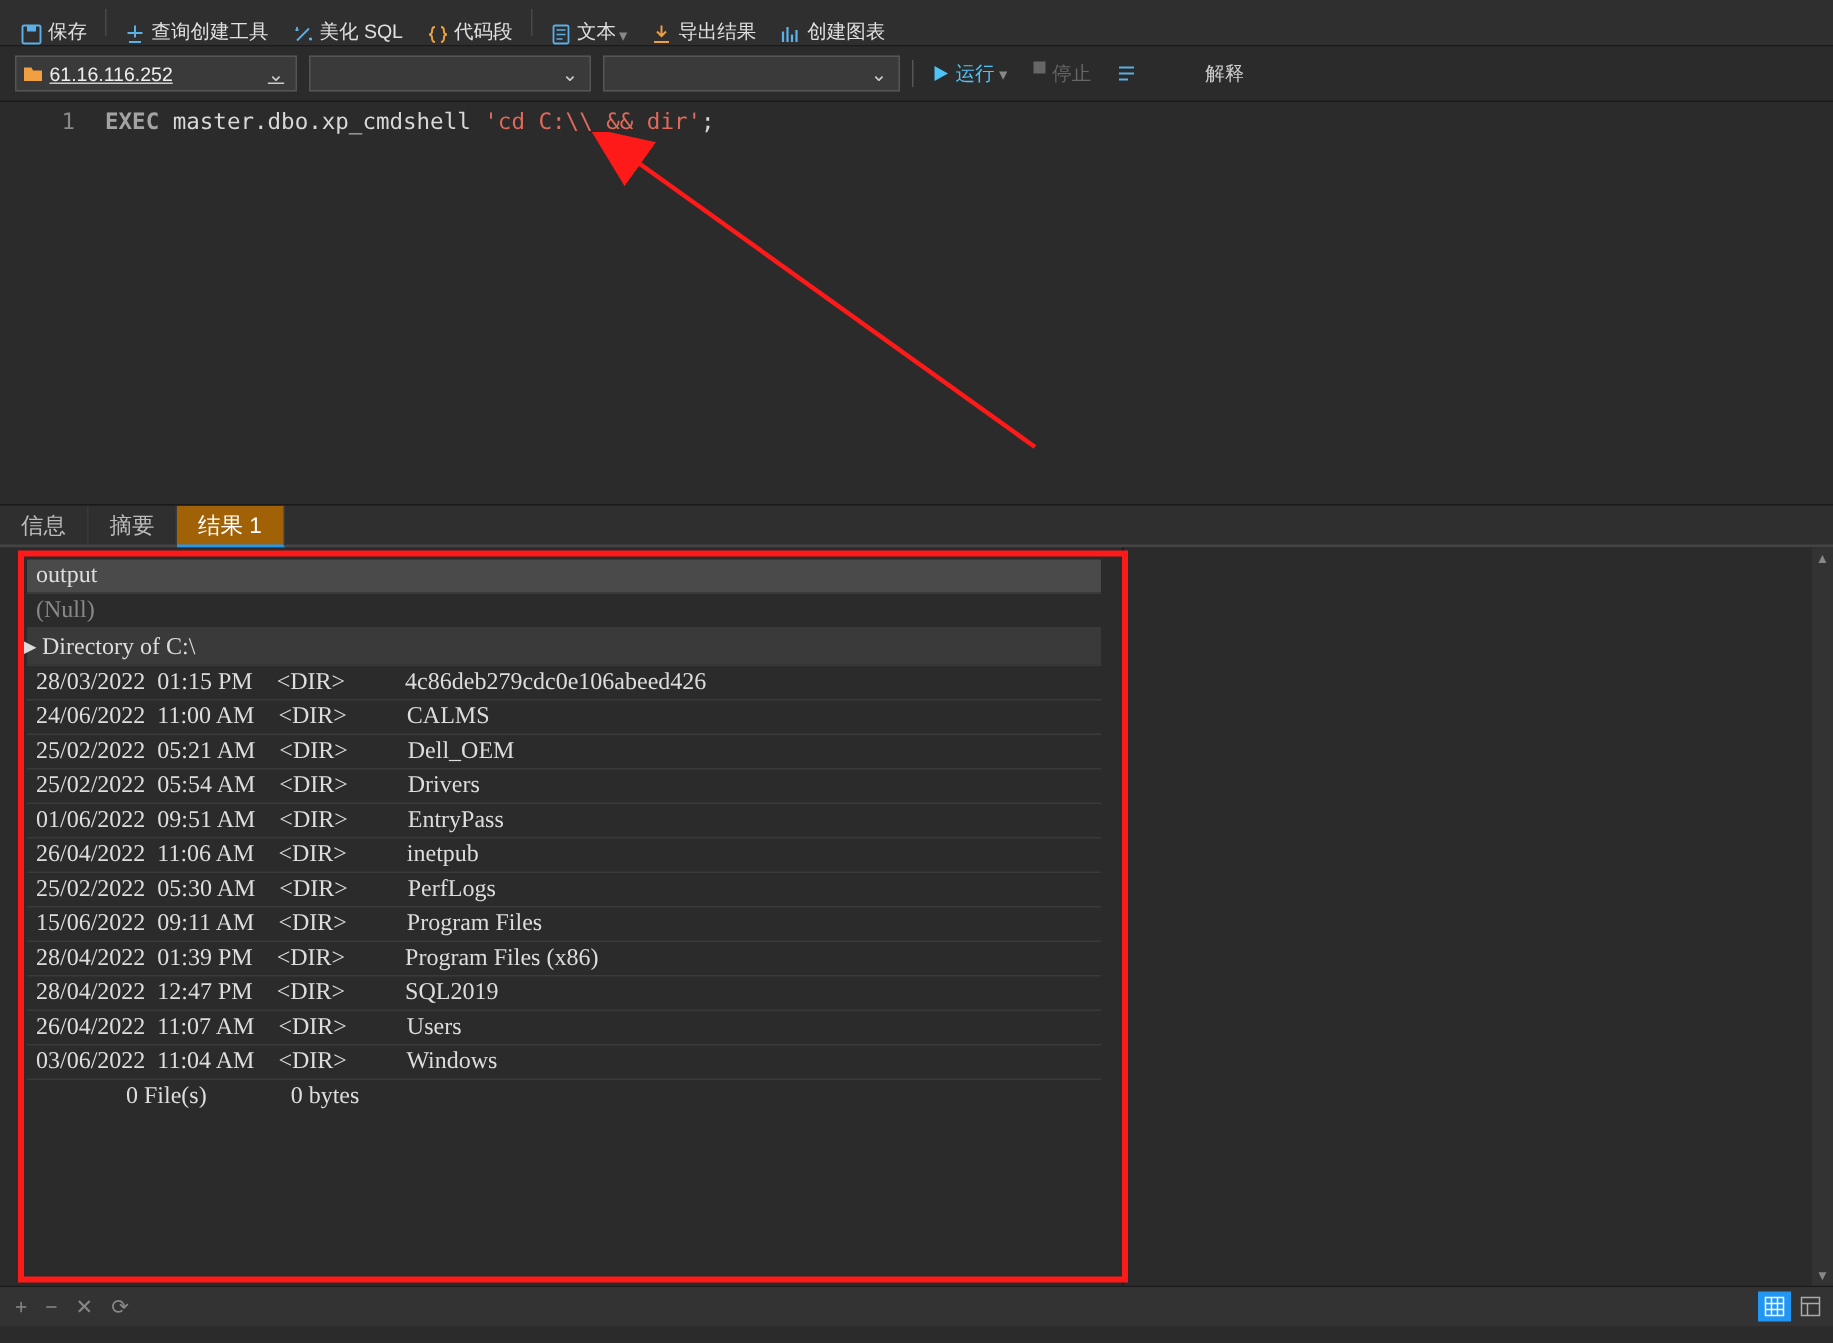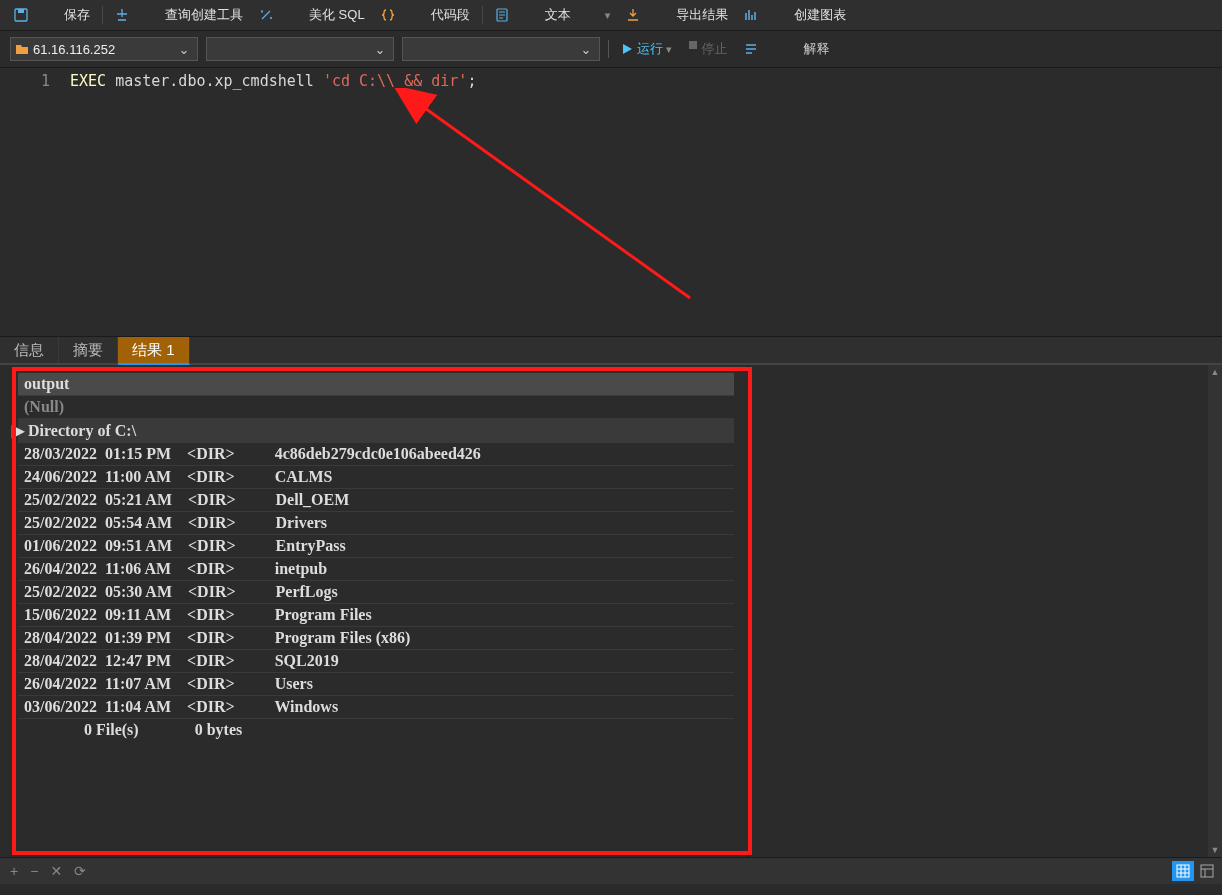--- a/index.html
+++ b/index.html
@@ -16,26 +16,25 @@
   display: flex;
   align-items: center;
   background: #2f2f2f;
   height: 30px;
   padding: 0 6px;
   border-bottom: 1px solid #1a1a1a;
   font-size: 13px;
 }
 .tb-btn {
   display: flex;
-  align-items: center;
+  align-items: flex-end;
   padding: 0 8px;
   height: 100%;
   cursor: pointer;
   color: #e0e0e0;
-  gap: 32px;
 }
 .tb-btn svg { margin-right: 4px; }
 .tb-sep {
   width: 1px;
   height: 18px;
   background: #484848;
   margin: 0 4px;
 }
 .dropdown {
   font-size:11px;
@@ -59,21 +58,21 @@
   border: 1px solid #555;
   background: #3a3a3a;
   padding: 0 4px;
 }
 .combo .label { flex: 1; color: #eee; font-size: 13px; white-space: nowrap; }
 .combo .chev {
   width: 18px;
   text-align: center;
   color: #ccc;
 }
-.combo1 { width: 178px; }
+.combo1 { width: 178px; text-decoration: underline; }
 .combo2 { width: 178px; }
 .combo3 { width: 188px; }
 .run-btn {
   display: flex;
   align-items: center;
   color: #4fc3f7;
   padding: 0 4px;
   cursor: pointer;
 }
 .run-btn svg { margin-right: 4px; }
@@ -115,21 +114,21 @@
   user-select: none;
 }
 .code {
   flex: 1;
   padding: 4px 0 0 10px;
   font-family: Consolas, monospace;
   font-size: 15px;
   white-space: pre;
   position: relative;
 }
-.tok-kw { color: #fef9c3; }
+.tok-kw { color: #a3a3a3; font-weight: bold; }
 .tok-id { color: #d8d8d8; }
 .tok-str { color: #e06a5a; }
 .tok-punc { color: #d8d8d8; }
 
 .arrow {
   position: absolute;
   pointer-events: none;
 }
 
 .tabs {
@@ -154,21 +153,20 @@
 
 .results-area {
   display: flex;
   height: 492px;
   background: #2b2b2b;
   position: relative;
 }
 .results-left {
   width: 748px;
   position: relative;
-  font-weight: bold;
 }
 .highlight-box {
   position: absolute;
   left: 12px;
   top: 2px;
   width: 732px;
   height: 480px;
   border: 4px solid #ff1a1a;
   pointer-events: none;
   z-index: 10;

